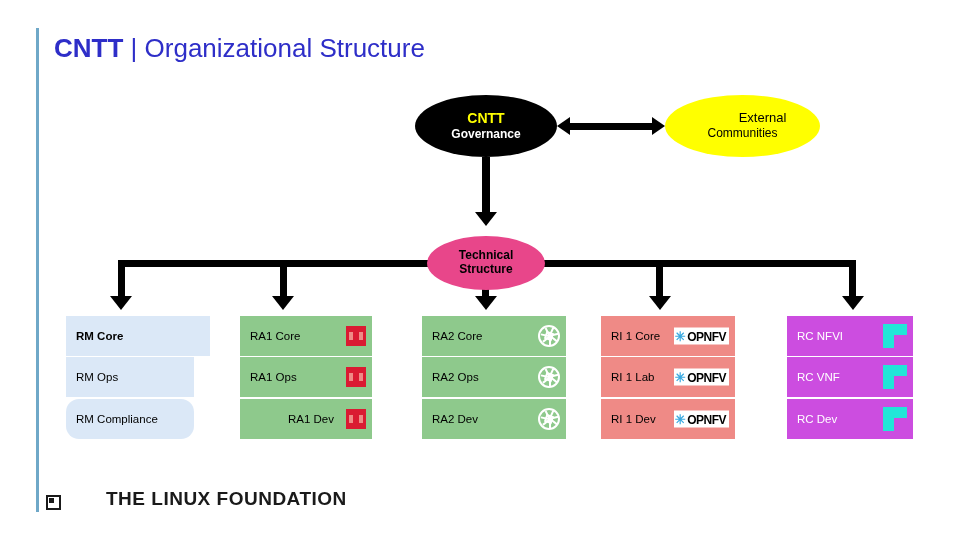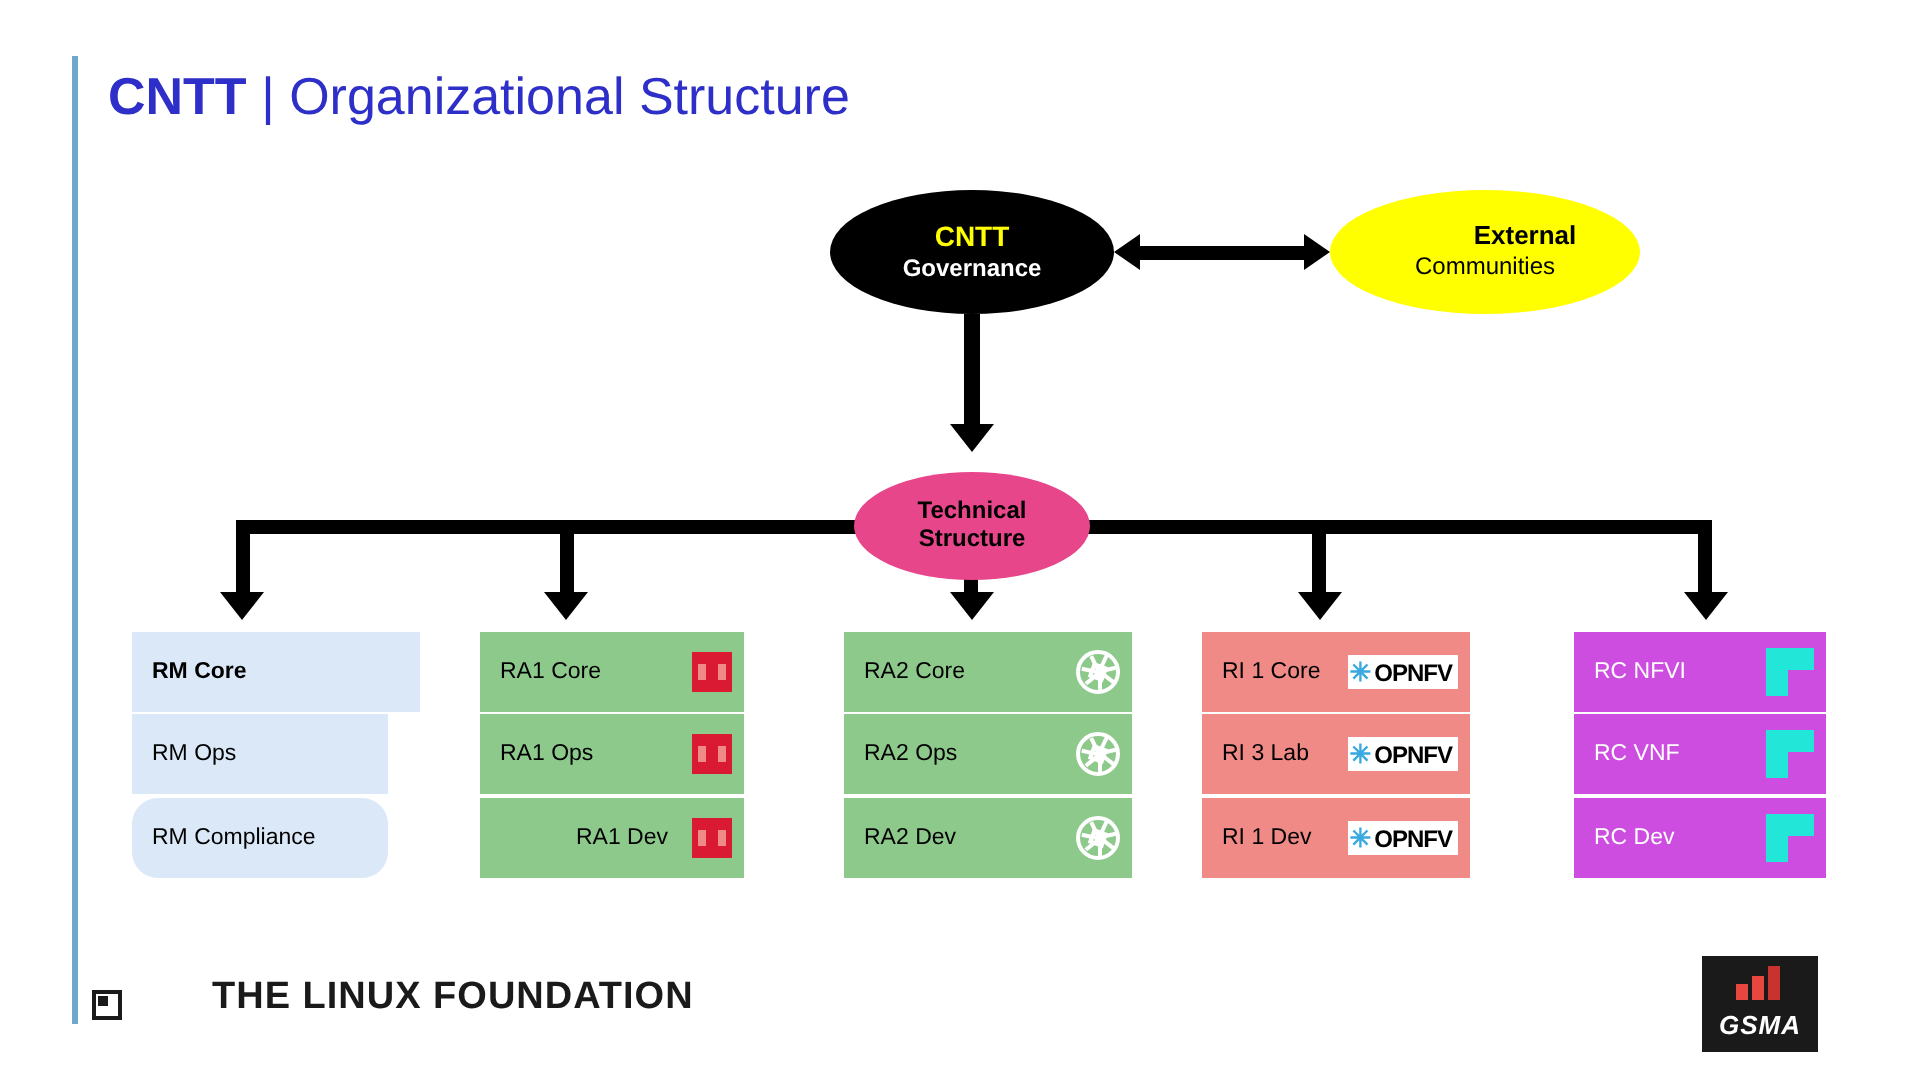--- a/index.html
+++ b/index.html
@@ -91,21 +91,21 @@
     background: #000000;
   }
   .ell-cntt .l1 { color: #ffff00; font-size: 14px; font-weight: bold; }
   .ell-cntt .l2 { color: #ffffff; font-size: 12px; font-weight: bold; margin-top: 2px; }
 
   .ell-ext {
     left: 665px; top: 95px;
     width: 155px; height: 62px;
     background: #ffff00;
   }
-  .ell-ext .l1 { color: #000000; font-size: 13px; font-weight: bold; padding-left: 40px; }
+  .ell-ext .l1 { color: #000000; font-size: 13px; font-weight: normal; padding-left: 40px; }
   .ell-ext .l2 { color: #000000; font-size: 12px; margin-top: 1px; }
 
   .ell-ts {
     left: 427px; top: 236px;
     width: 118px; height: 54px;
     background: #e8468a;
   }
   .ell-ts .l1, .ell-ts .l2 { color: #000000; font-size: 12px; font-weight: bold; }
 
   
@@ -408,21 +408,21 @@
   <div class="box col-pink" style="left:601px; top:316px; width:134px;">
     <span class="lbl">RI 1 Core</span>
     <span class="badge">
       <span class="logo-opnfv">
           <span class="star">✳</span>
           <span>OPNFV</span>
         </span>
     </span>
   </div>
   <div class="box col-pink" style="left:601px; top:357px; width:134px;">
-    <span class="lbl">RI 3 Lab</span>
+    <span class="lbl">RI 1 Lab</span>
     <span class="badge">
       <span class="logo-opnfv">
           <span class="star">✳</span>
           <span>OPNFV</span>
         </span>
     </span>
   </div>
   <div class="box col-pink" style="left:601px; top:399px; width:134px;">
     <span class="lbl">RI 1 Dev</span>
     <span class="badge">
@@ -459,22 +459,14 @@
           <i class="b2"></i>
         </span>
       </span>
   </div>
 
   <div class="lf-logo">
     <span class="mark"></span>
     <span class="txt">THE LINUX FOUNDATION</span>
   </div>
 
-  <div class="gsma">
-    <span class="bars">
-        <i></i>
-        <i></i>
-        <i></i>
-      </span>
-    <span class="word">GSMA</span>
-  </div>
 
 </div>
 
 </body></html>

